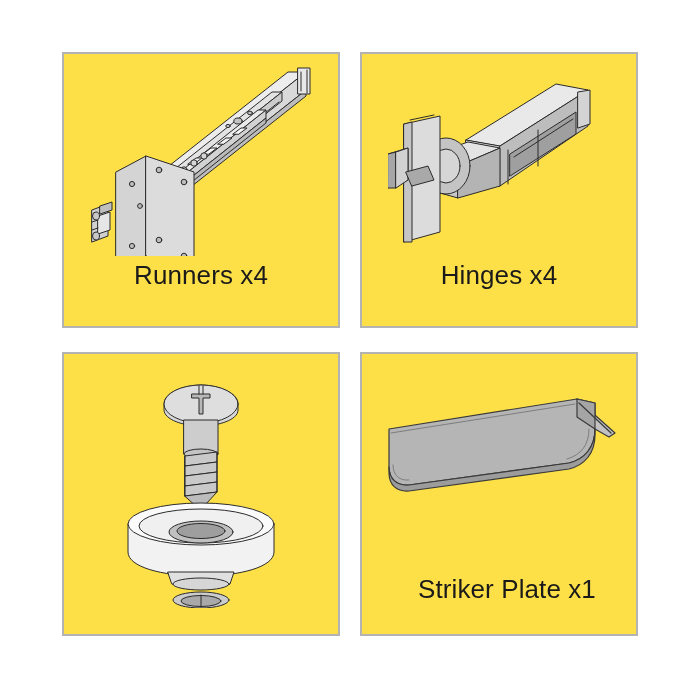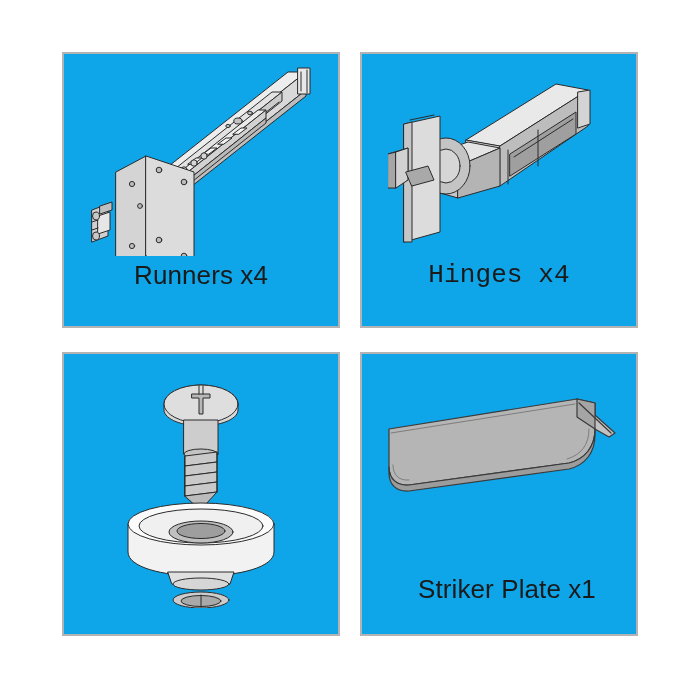--- a/index.html
+++ b/index.html
@@ -25,21 +25,21 @@
     height: 584px;
     display: grid;
     grid-template-columns: 278px 278px;
     grid-template-rows: 276px 284px;
     column-gap: 20px;
     row-gap: 24px;
   }
 
   .part-card {
     border: 2px solid #b3b3b3;
-    background: #0ea5e9;
+    background: #fde047;
     box-sizing: border-box;
     position: relative;
     display: flex;
     flex-direction: column;
     align-items: center;
     justify-content: flex-start;
     overflow: hidden;
   }
 
   .part-figure {
@@ -61,21 +61,21 @@
     color: #1a1a1a;
     font-size: 26px;
     line-height: 30px;
     letter-spacing: 0.1px;
     font-weight: 400;
     white-space: nowrap;
   }
 
   
   .card-runners .part-label   { margin-bottom: 36px; }
-  .card-hinges .part-label    { margin-bottom: 36px; font-family: Liberation Mono, monospace; }
+  .card-hinges .part-label    { margin-bottom: 36px; }
   .card-rollers .part-label   { margin-bottom: 30px; }
   .card-striker .part-label   { margin-bottom: 30px; padding-left: 16px; }
 
   .card-runners .part-figure  { padding-bottom: 2px; }
   .card-rollers .part-figure  { padding-bottom: 0px; }
   .card-striker .part-figure  { padding-bottom: 34px; }
   .card-hinges .part-figure   { padding-bottom: 10px; }
 </style>
 </head>
 <body>

